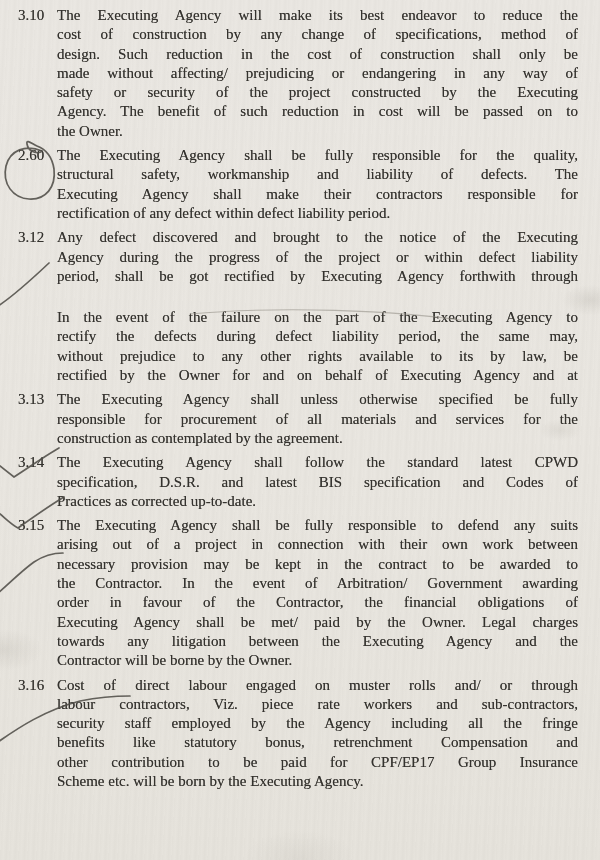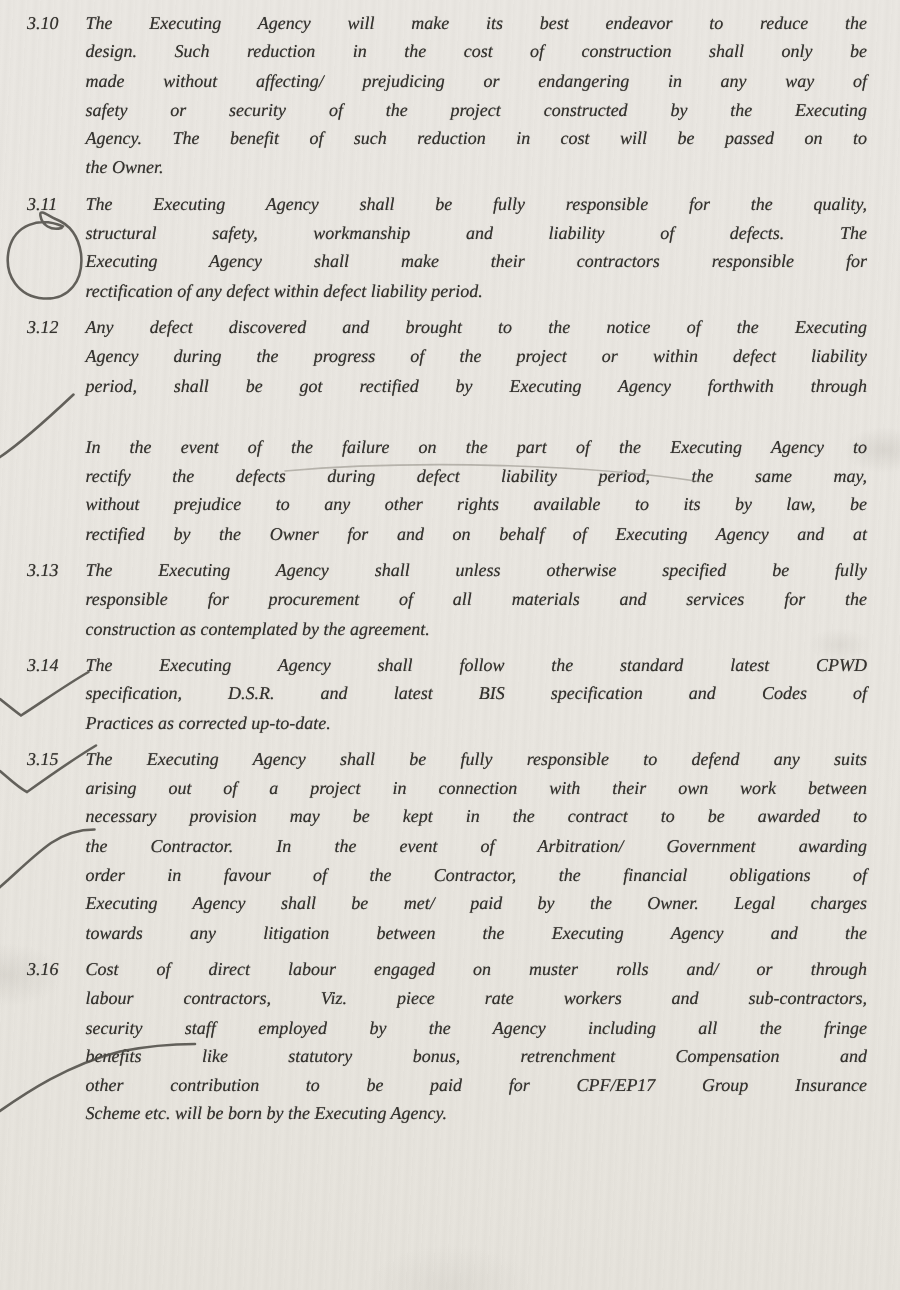--- a/index.html
+++ b/index.html
@@ -17,23 +17,22 @@
     box-sizing: border-box;
     padding: 6px 22px 0 18px;
     background:
       radial-gradient(40px 22px at 590px 300px, rgba(120,115,105,.14), transparent 70%),
       radial-gradient(55px 30px at 4px 650px, rgba(120,115,105,.12), transparent 70%),
       radial-gradient(80px 40px at 300px 858px, rgba(120,115,105,.08), transparent 70%),
       radial-gradient(30px 16px at 560px 430px, rgba(120,115,105,.10), transparent 70%),
       linear-gradient(180deg, #eae7e2 0%, #e9e6e0 55%, #e6e3dc 100%);
     font-family: "Liberation Serif", "DejaVu Serif", serif;
     color: #34322e;
-    font-size: 12px;
+    font-size: 15px;
     line-height: 19.3px;
-    font-style: italic;
   }
   
   .page::after {
     content: "";
     position: absolute;
     inset: 0;
     pointer-events: none;
     background: repeating-linear-gradient(
       93deg,
       rgba(100,96,88,0.025) 0px,
@@ -115,30 +114,31 @@
 
     <path class="pen" d="M -2,742 C 18,728 45,710 80,701 C 100,697 116,696 130,696"></path>
   </svg>
 
   <div class="clauses" id="clauses">
       <div class="clause">
         <div class="clause-number">3.10</div>
         <div class="clause-body">
           <div class="para">
             <div class="line">The Executing Agency will make its best endeavor to reduce the</div>
+            <div class="line">cost of construction by any change of specifications, method of</div>
             <div class="line">design. Such reduction in the cost of construction shall only be</div>
             <div class="line">made without affecting/ prejudicing or endangering in any way of</div>
             <div class="line">safety or security of the project constructed by the Executing</div>
             <div class="line">Agency. The benefit of such reduction in cost will be passed on to</div>
             <div class="line last">the Owner.</div>
           </div>
         </div>
       </div>
       <div class="clause">
-        <div class="clause-number">3.11</div>
+        <div class="clause-number">2.60</div>
         <div class="clause-body">
           <div class="para">
             <div class="line">The Executing Agency shall be fully responsible for the quality,</div>
             <div class="line">structural safety, workmanship and liability of defects. The</div>
             <div class="line">Executing Agency shall make their contractors responsible for</div>
             <div class="line last">rectification of any defect within defect liability period.</div>
           </div>
         </div>
       </div>
       <div class="clause">
@@ -181,20 +181,21 @@
         <div class="clause-number">3.15</div>
         <div class="clause-body">
           <div class="para">
             <div class="line">The Executing Agency shall be fully responsible to defend any suits</div>
             <div class="line">arising out of a project in connection with their own work between</div>
             <div class="line">necessary provision may be kept in the contract to be awarded to</div>
             <div class="line">the Contractor. In the event of Arbitration/ Government awarding</div>
             <div class="line">order in favour of the Contractor, the financial obligations of</div>
             <div class="line">Executing Agency shall be met/ paid by the Owner. Legal charges</div>
             <div class="line">towards any litigation between the Executing Agency and the</div>
+            <div class="line last">Contractor will be borne by the Owner.</div>
           </div>
         </div>
       </div>
       <div class="clause">
         <div class="clause-number">3.16</div>
         <div class="clause-body">
           <div class="para">
             <div class="line">Cost of direct labour engaged on muster rolls and/ or through</div>
             <div class="line">labour contractors, Viz. piece rate workers and sub-contractors,</div>
             <div class="line">security staff employed by the Agency including all the fringe</div>

